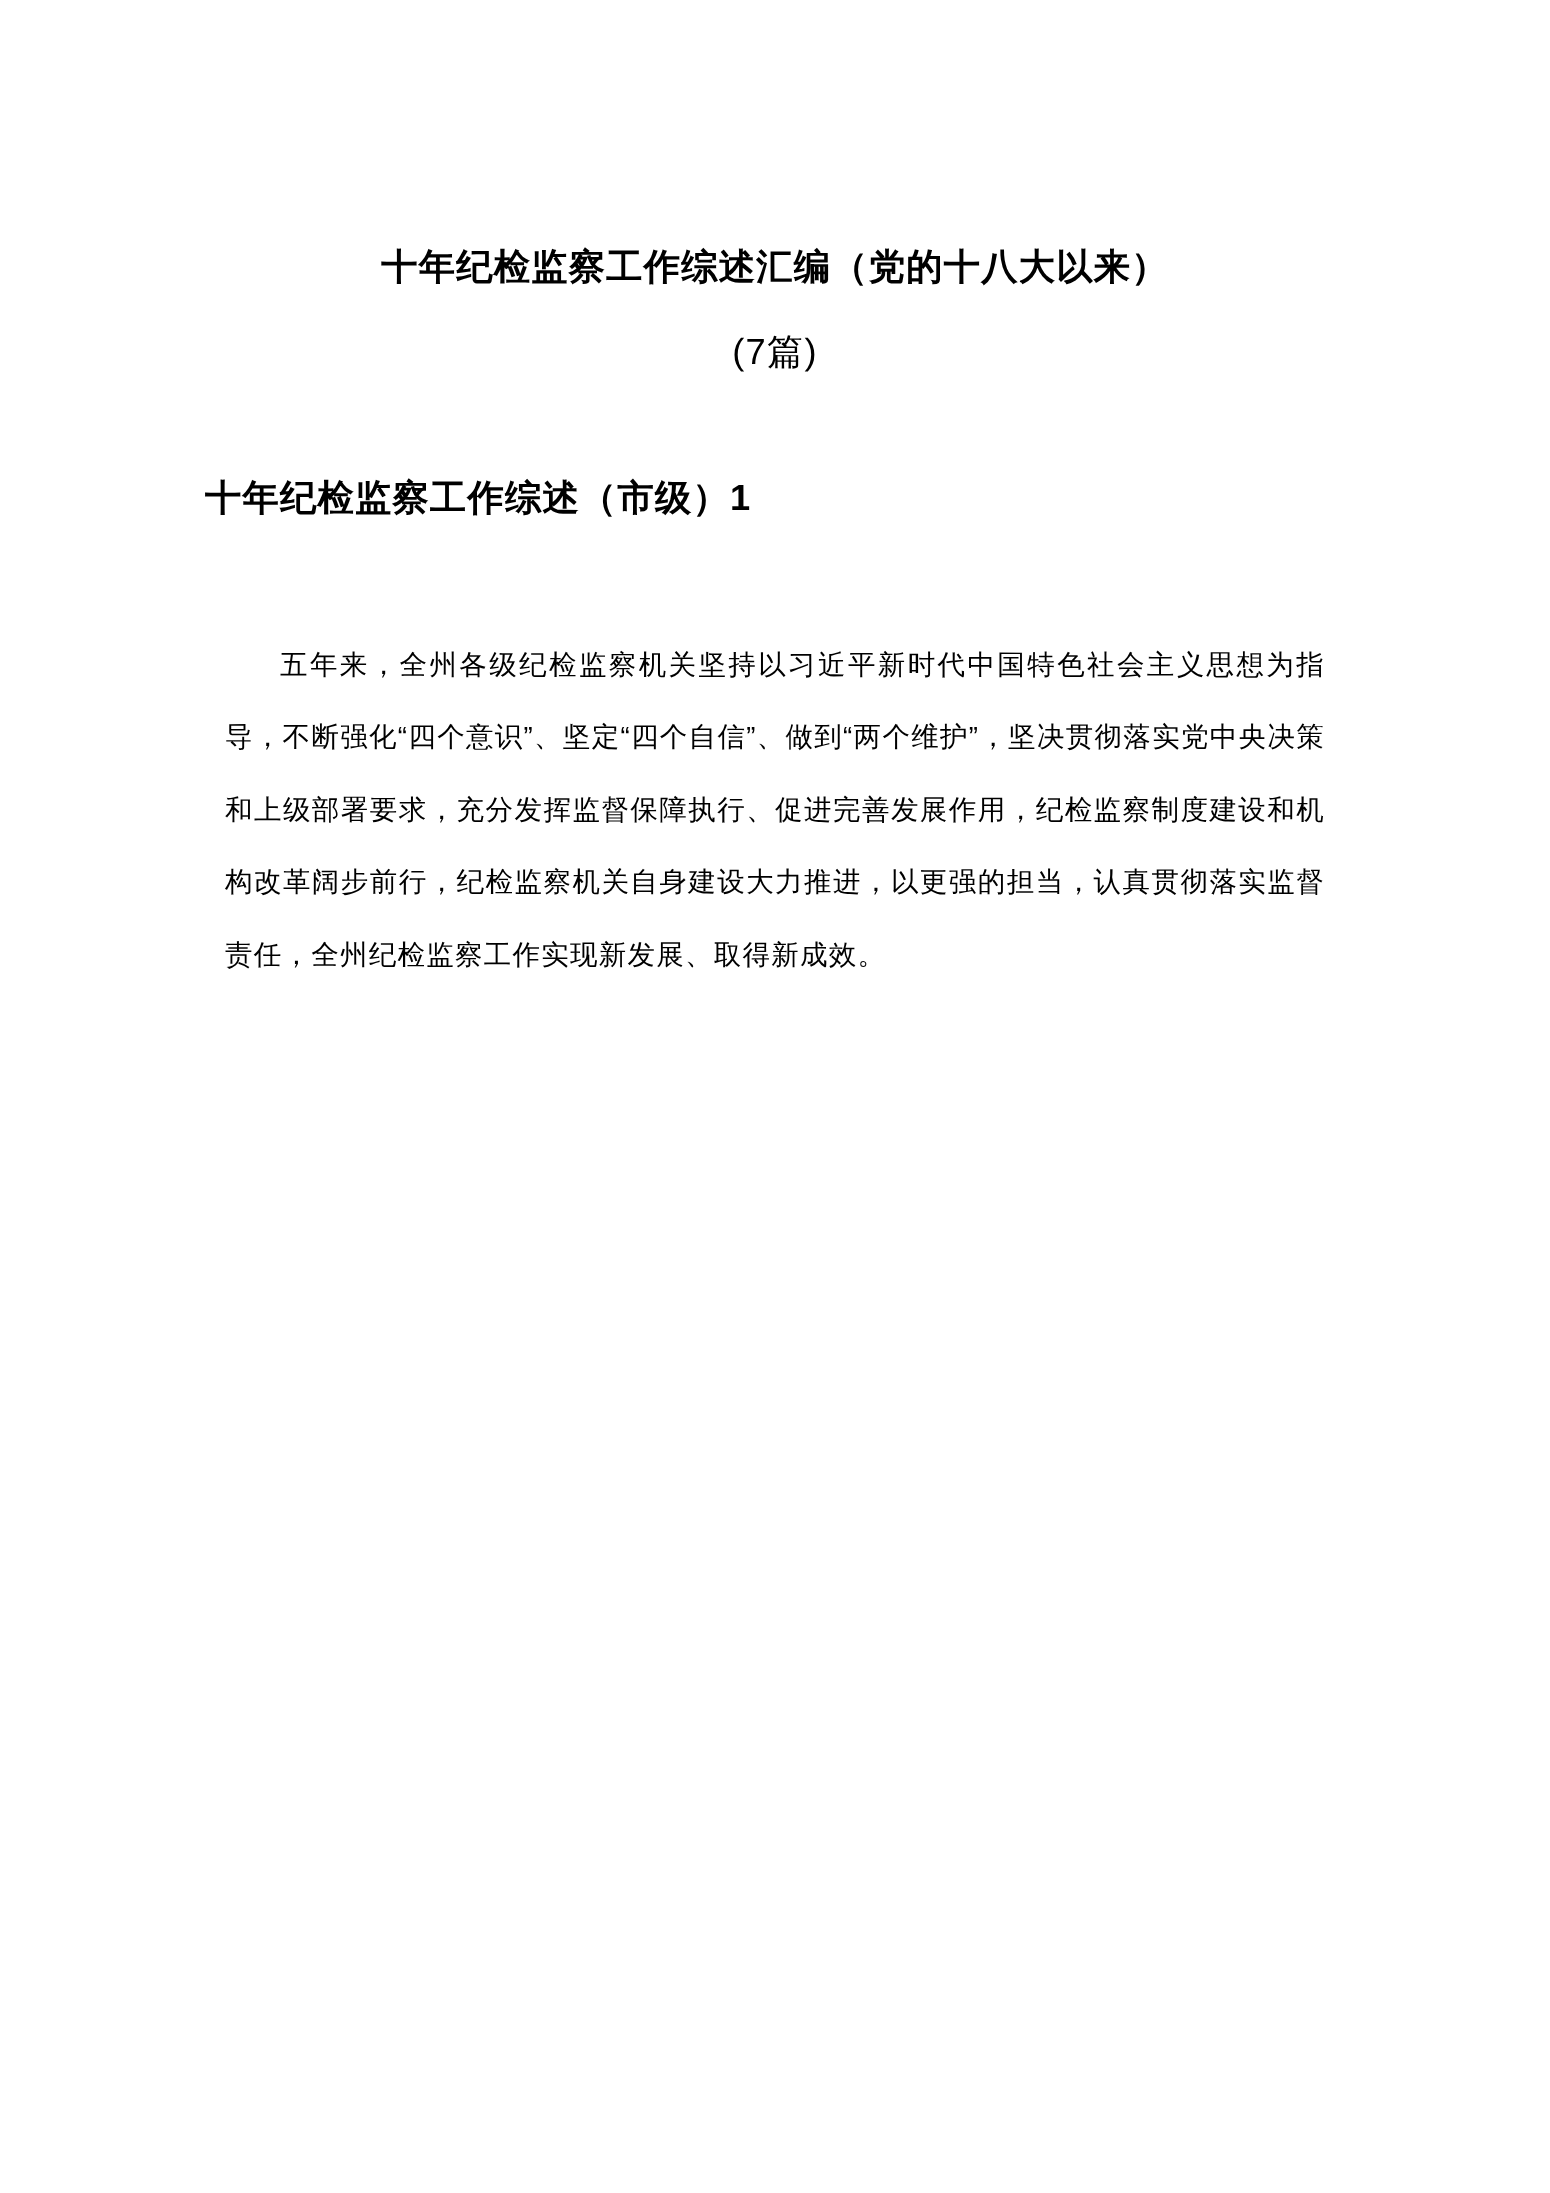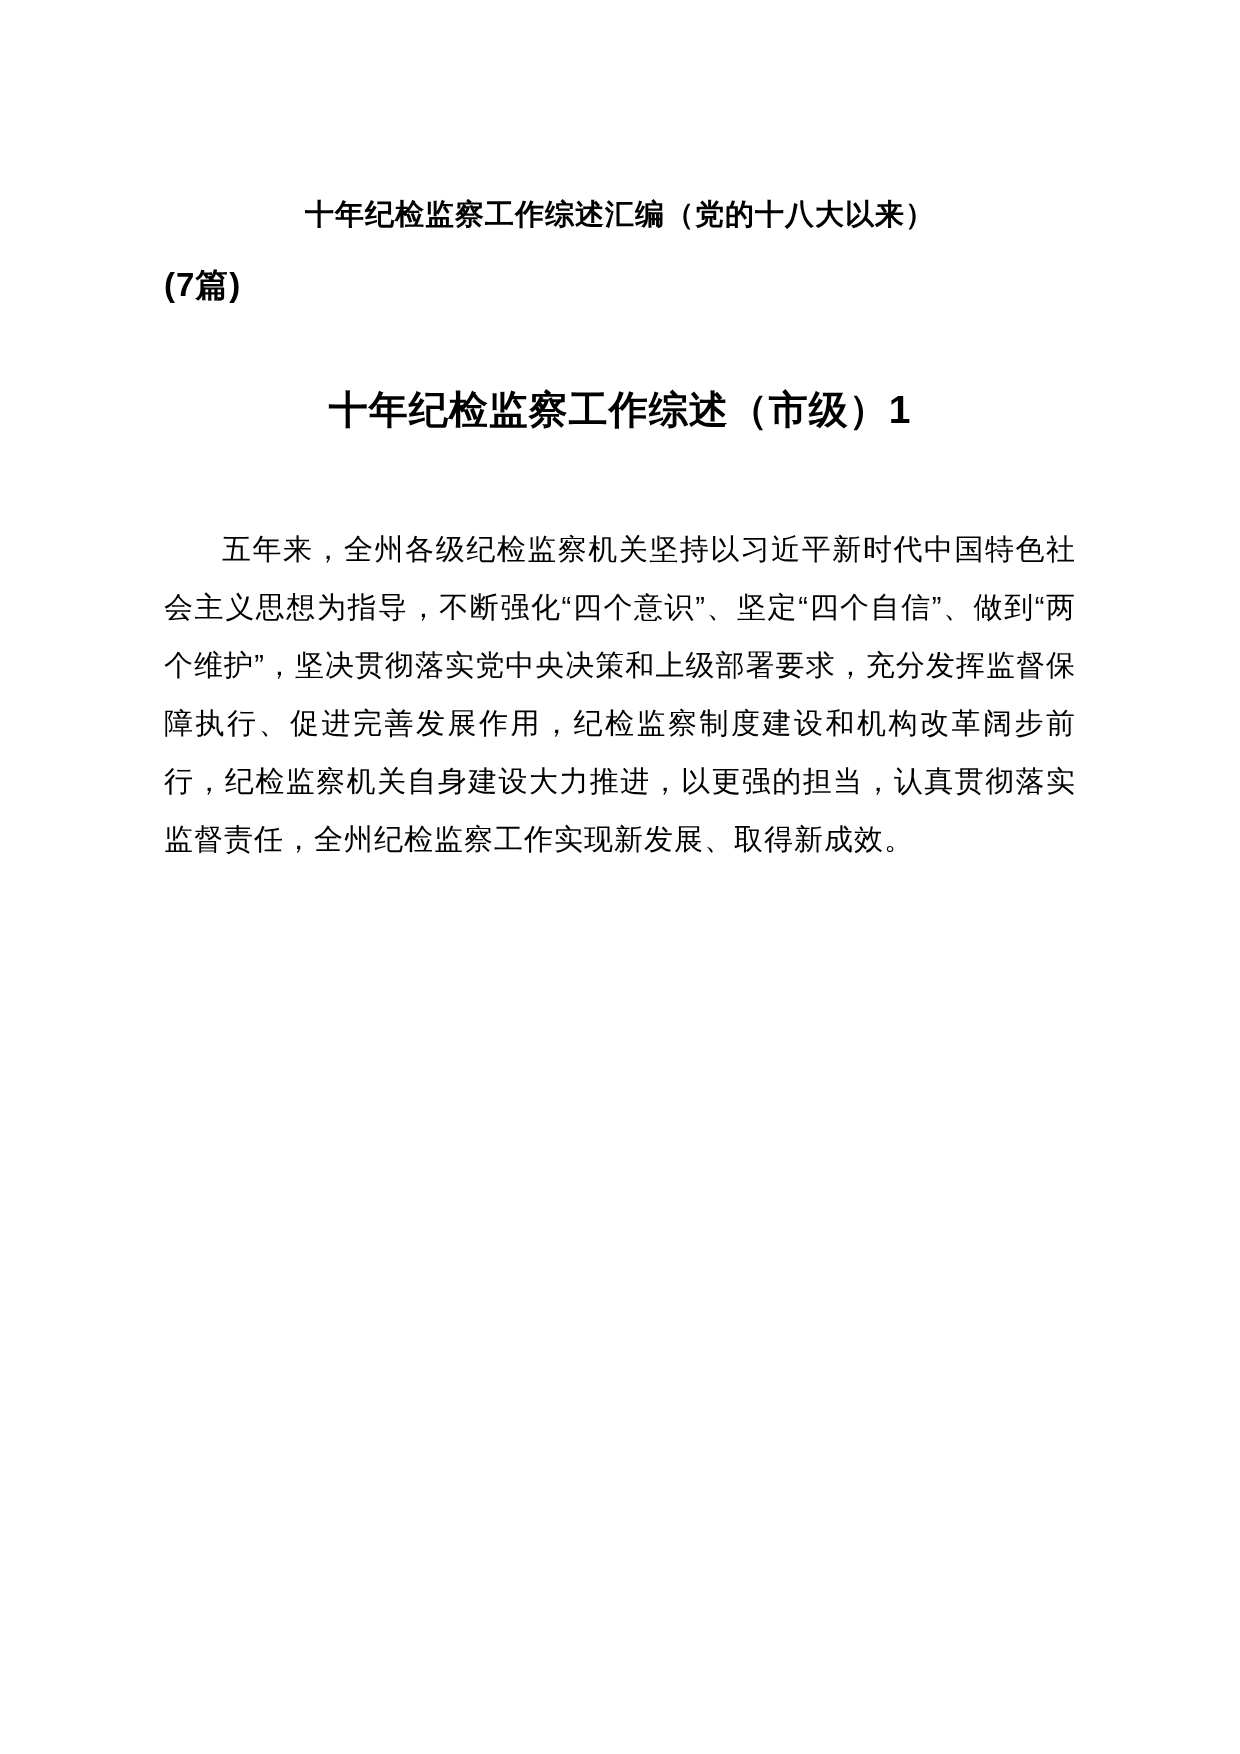--- a/index.html
+++ b/index.html
@@ -24,40 +24,39 @@
   .doc-title {
     margin: 0;
     font-size: 29px;
     font-weight: bold;
     text-align: center;
     line-height: 1.25;
     letter-spacing: 1px;
   }
   .doc-subtitle {
     margin: 32px 0 0 0;
-    font-size: 33px;
-    font-weight: bold;
-    text-align: left;
+    font-size: 29px;
+    font-weight: normal;
+    text-align: center;
     line-height: 1.25;
     letter-spacing: 1px;
   }
   .section-heading {
     margin: 80px 0 0 0;
-    font-size: 39px;
+    font-size: 29px;
     font-weight: bold;
-    text-align: center;
     line-height: 1.25;
     letter-spacing: 1px;
   }
   .doc-body {
     margin-top: 86px;
   }
   .body-para {
-    margin: 0;
-    font-size: 29px;
+    margin: 16px;
+    font-size: 22px;
     line-height: 58px;
     text-align: justify;
     text-indent: 2em;
     letter-spacing: 1px;
     word-break: break-all;
   }
 </style>
 </head>
 <body>
 

